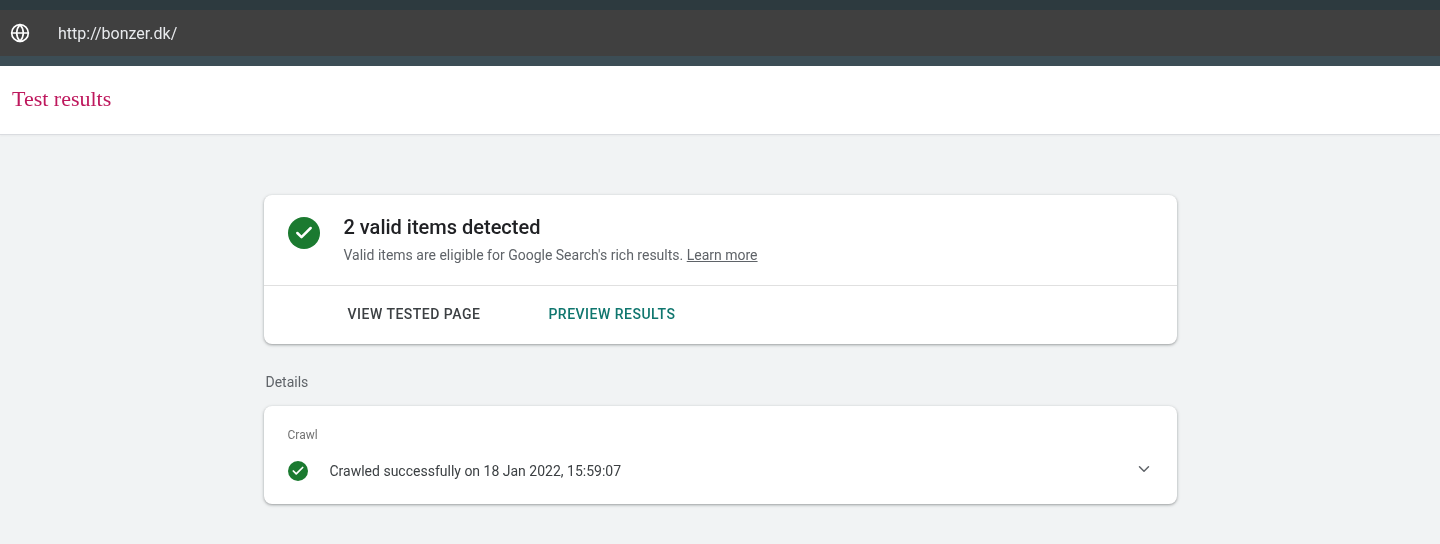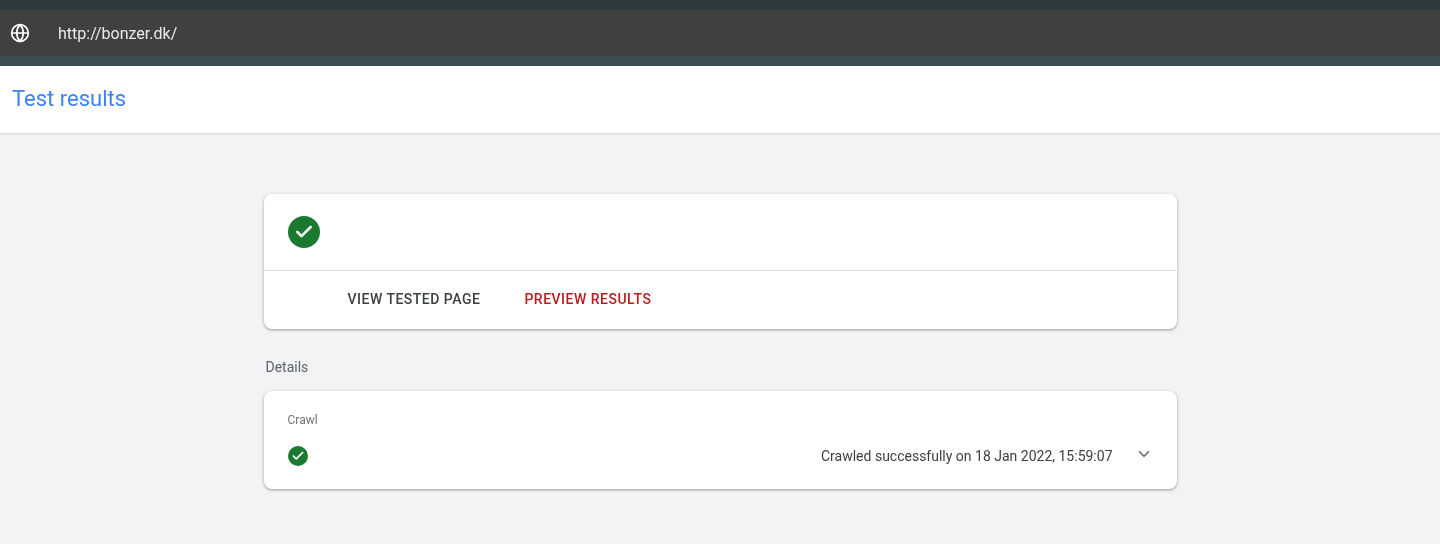--- a/index.html
+++ b/index.html
@@ -48,21 +48,22 @@
     }
     .header-row {
       background: #fff;
       padding: 20px 12px 22px 12px;
       border-bottom: 1px solid #dadce0;
       box-shadow: 0 1px 2px rgba(0,0,0,0.04);
     }
     .header-title {
       font-size: 22px;
       font-weight: 400;
-      color: #3b82f6;
+      color: #be185d;
+      font-family: Liberation Serif, serif;
     }
     .content {
       width: 913px;
       margin: 60px auto 0 auto;
     }
     .card {
       background: #fff;
       border-radius: 8px;
       box-shadow: 0 1px 2px rgba(60,64,67,0.3), 0 1px 3px 1px rgba(60,64,67,0.15);
       overflow: hidden;
@@ -120,21 +121,22 @@
       cursor: pointer;
       border: none;
       background: none;
       padding: 0;
       font-family: inherit;
     }
     .action-primary {
       color: #3c4043;
     }
     .action-disabled {
-      color: #b91c1c;
+      color: #0f766e;
+      margin-left: 24px;
     }
     .section-label {
       font-size: 14px;
       color: #5f6368;
       margin: 30px 0 16px 2px;
     }
     .crawl-card {
       background: #fff;
       border-radius: 8px;
       box-shadow: 0 1px 2px rgba(60,64,67,0.3), 0 1px 3px 1px rgba(60,64,67,0.15);
@@ -143,21 +145,20 @@
     .crawl-label {
       font-size: 12px;
       color: #737373;
       margin-bottom: 18px;
     }
     .crawl-row {
       display: flex;
       align-items: center;
       gap: 22px;
       cursor: pointer;
-      text-align: right;
     }
     .small-check {
       width: 20px;
       height: 20px;
       background: #1b7a30;
       border-radius: 50%;
       display: flex;
       align-items: center;
       justify-content: center;
       flex-shrink: 0;
@@ -202,20 +203,26 @@
 </div>
 
 <div class="content">
 
   <div class="card">
     <div class="card-top">
       <div class="check-badge">
         <svg viewBox="0 0 24 24" fill="none" stroke="#fff" stroke-width="3" stroke-linecap="round" stroke-linejoin="round">
           <polyline points="20 6 9 17 4 12"></polyline>
         </svg>
+      </div>
+      <div class="card-top-text">
+        <div class="card-title">2 valid items detected</div>
+        <div class="card-subtitle">
+          <span>Valid items are eligible for Google Search's rich results. </span><a class="learn-more">Learn more</a>
+        </div>
       </div>
     </div>
     <div class="card-actions">
       <button class="action-btn action-primary">VIEW TESTED PAGE</button>
       <button class="action-btn action-disabled">PREVIEW RESULTS</button>
     </div>
   </div>
 
   <div class="section-label">Details</div>
 

